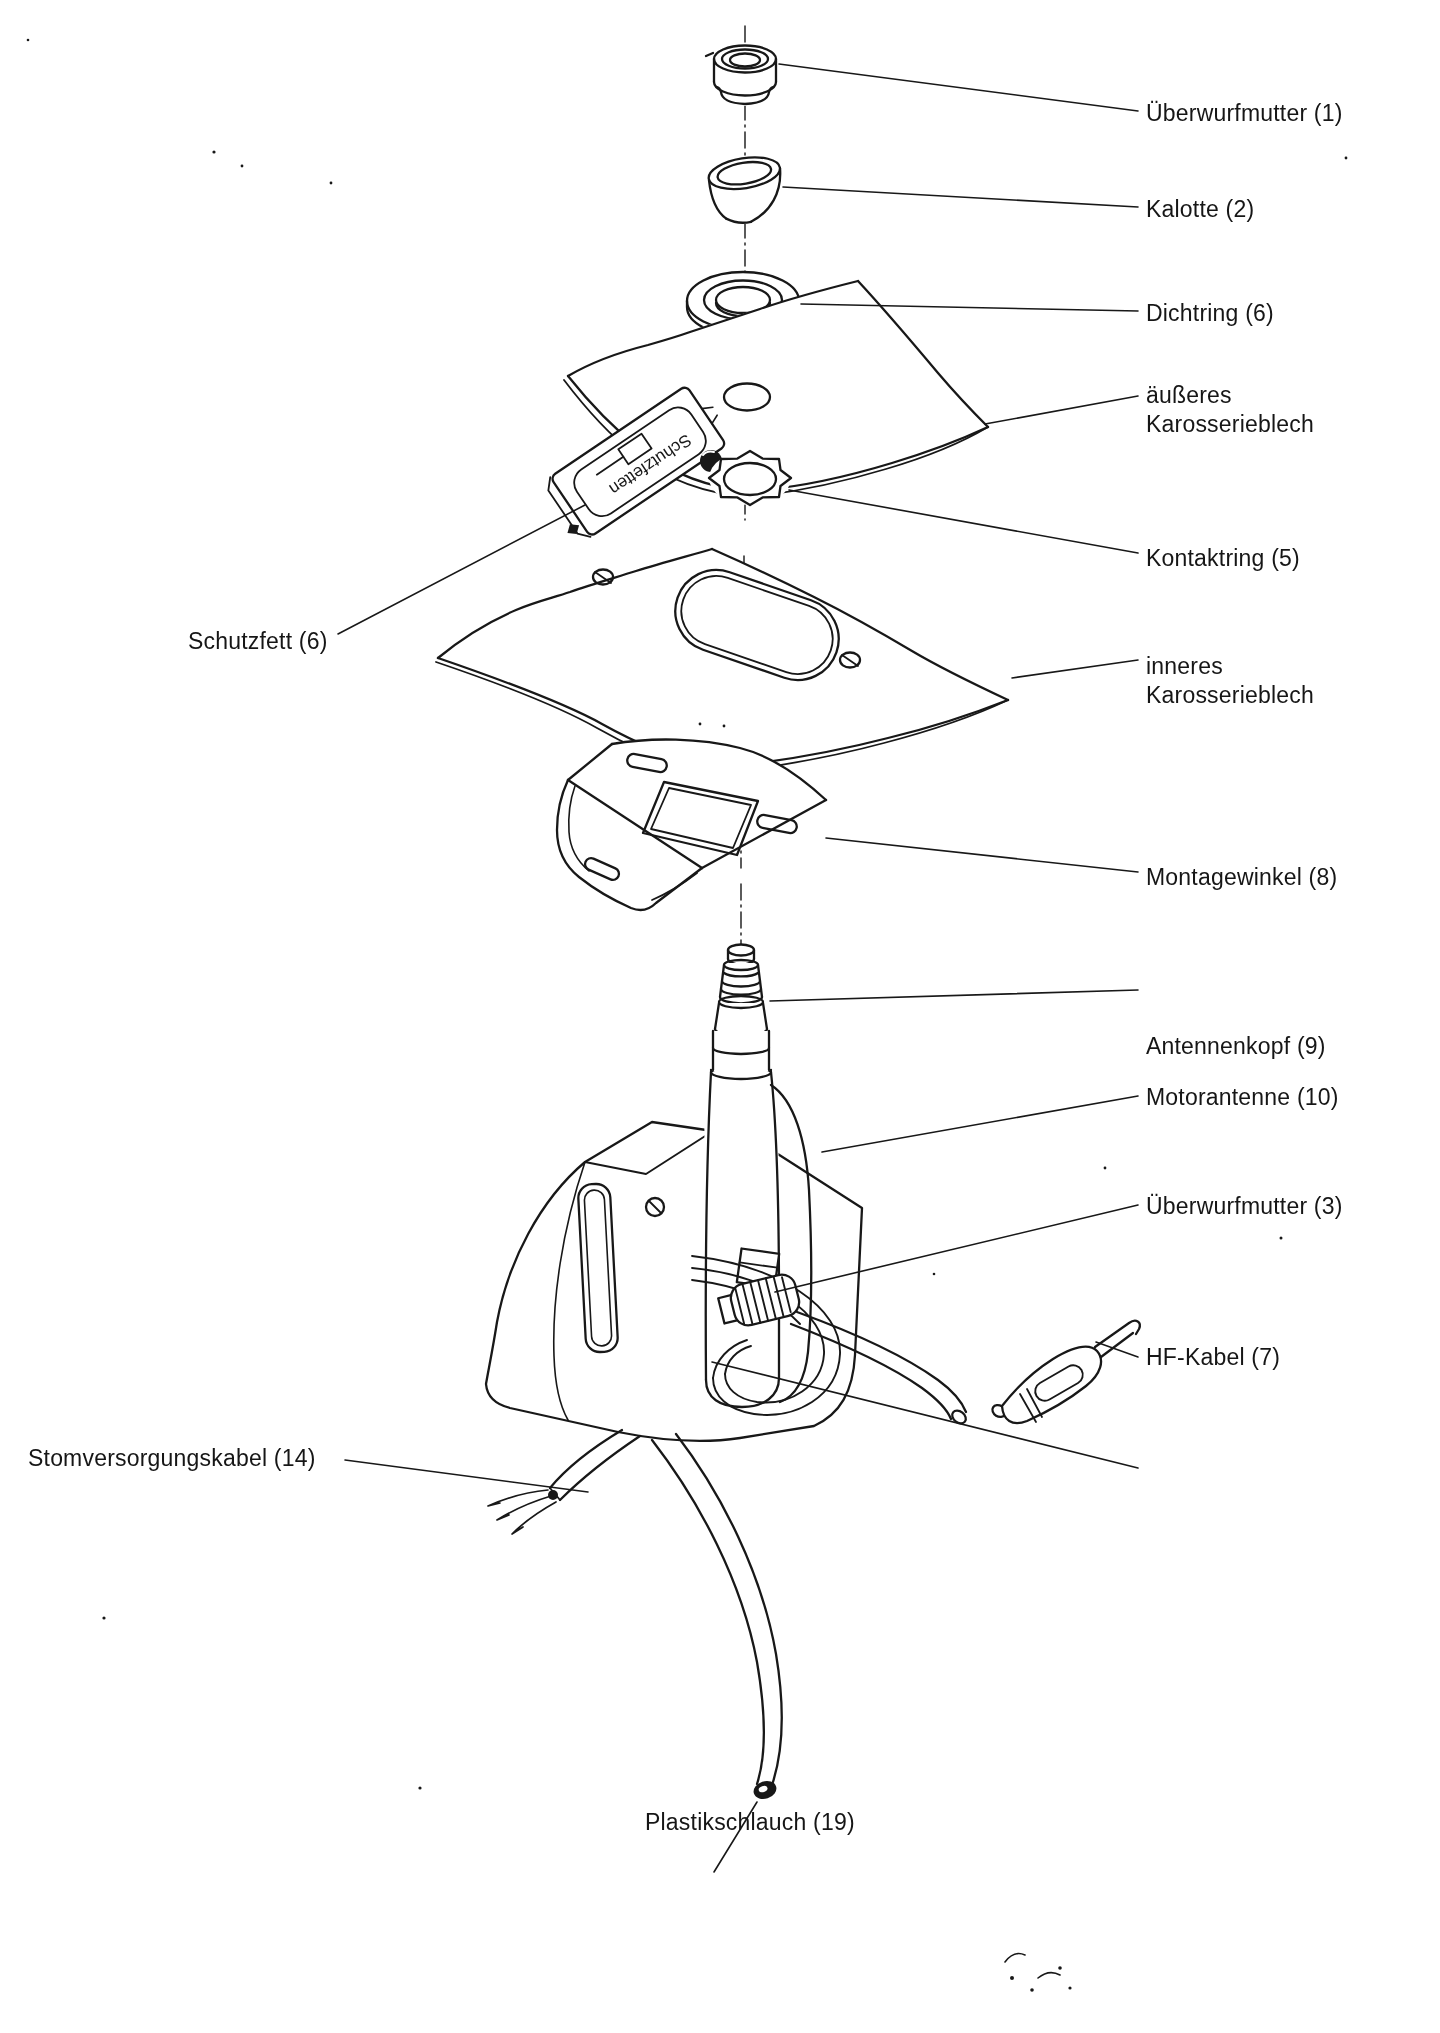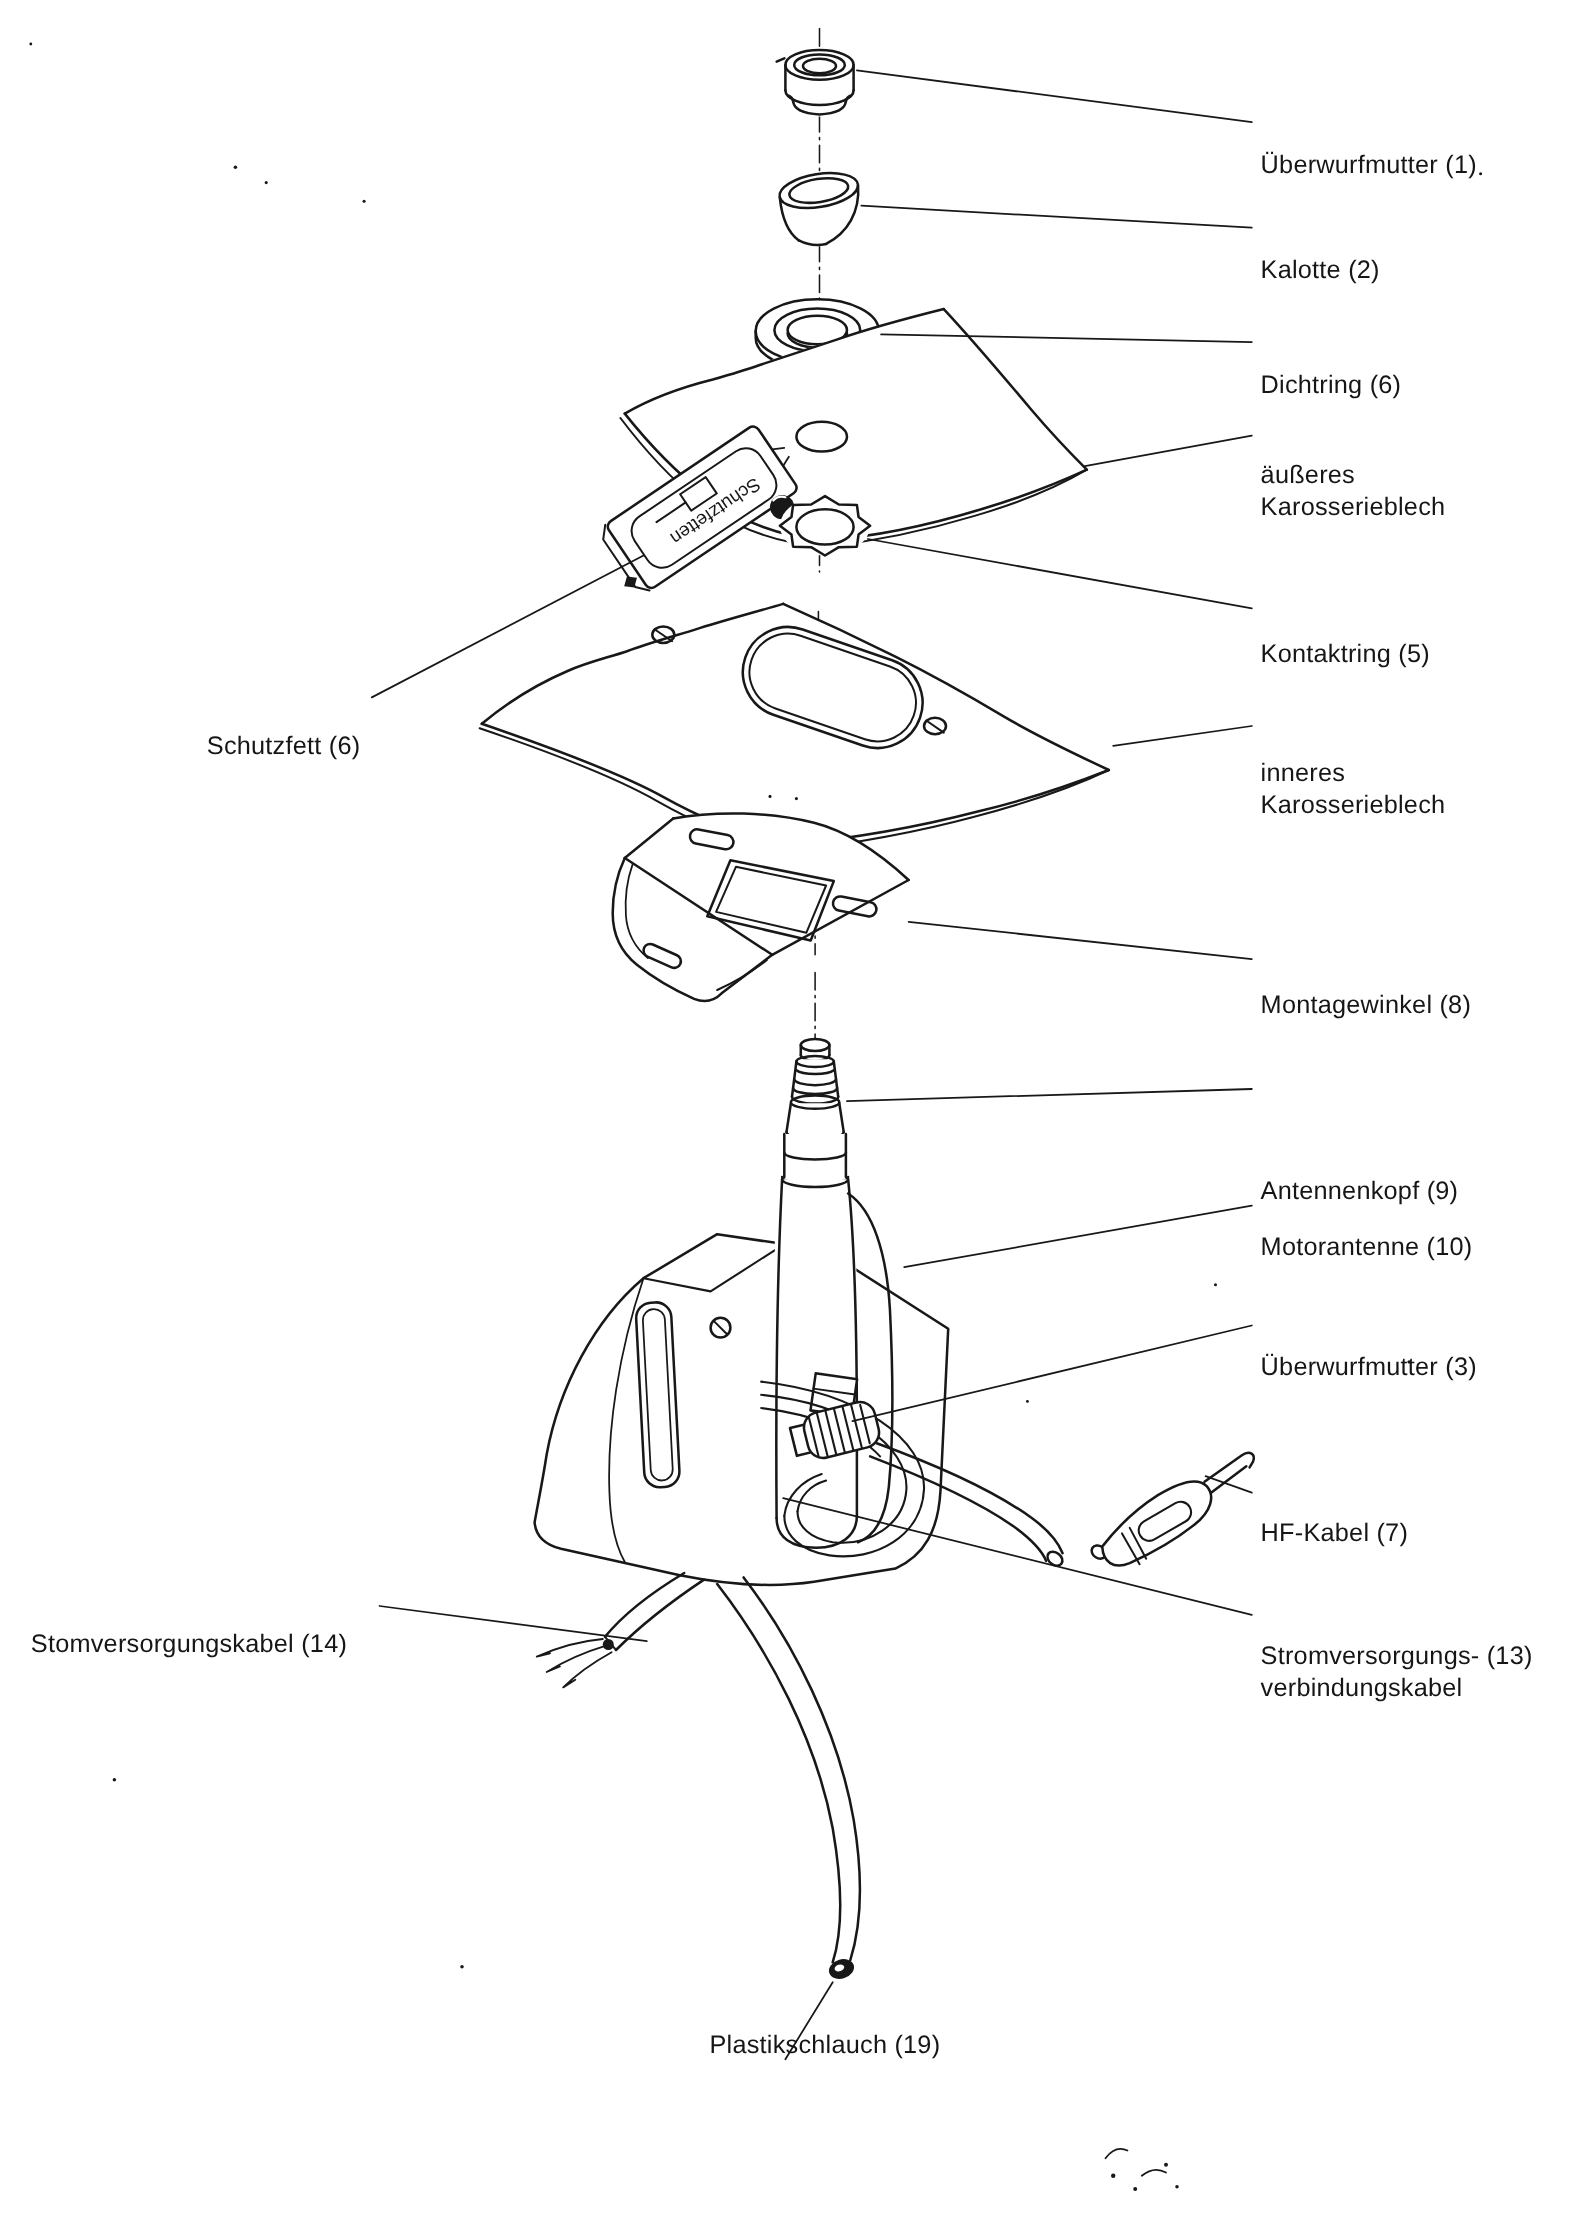--- a/index.html
+++ b/index.html
@@ -11,21 +11,20 @@
     overflow:hidden;
   }
   #art{position:absolute;left:0;top:0;width:1440px;height:2033px;}
   .lbl{
     position:absolute;
     font-size:23px;
     line-height:29px;
     color:#161616;
     white-space:pre-line;
     letter-spacing:0.2px;
-    margin-top:36px;
   }
   .lbl-1 {left:1146px;top:99px;}
   .lbl-2 {left:1146px;top:195px;}
   .lbl-3 {left:1146px;top:299px;}
   .lbl-4 {left:1146px;top:381px;}
   .lbl-5 {left:1146px;top:544px;}
   .lbl-6 {left:188px; top:627px;}
   .lbl-7 {left:1146px;top:652px;}
   .lbl-8 {left:1146px;top:863px;}
   .lbl-9 {left:1146px;top:1032px;}
@@ -313,17 +312,15 @@
 Karosserieblech</div>
   <div class="lbl lbl-5">Kontaktring (5)</div>
   <div class="lbl lbl-6">Schutzfett (6)</div>
   <div class="lbl lbl-7">inneres
 Karosserieblech</div>
   <div class="lbl lbl-8">Montagewinkel (8)</div>
   <div class="lbl lbl-9">Antennenkopf (9)</div>
   <div class="lbl lbl-10">Motorantenne (10)</div>
   <div class="lbl lbl-11">Überwurfmutter (3)</div>
   <div class="lbl lbl-12">HF-Kabel (7)</div>
-  <div class="lbl lbl-13">Stromversorgungs- (13)
-verbindungskabel</div>
   <div class="lbl lbl-14">Stomversorgungskabel (14)</div>
   <div class="lbl lbl-19">Plastikschlauch (19)</div>
 </div>
 
 </body></html>

